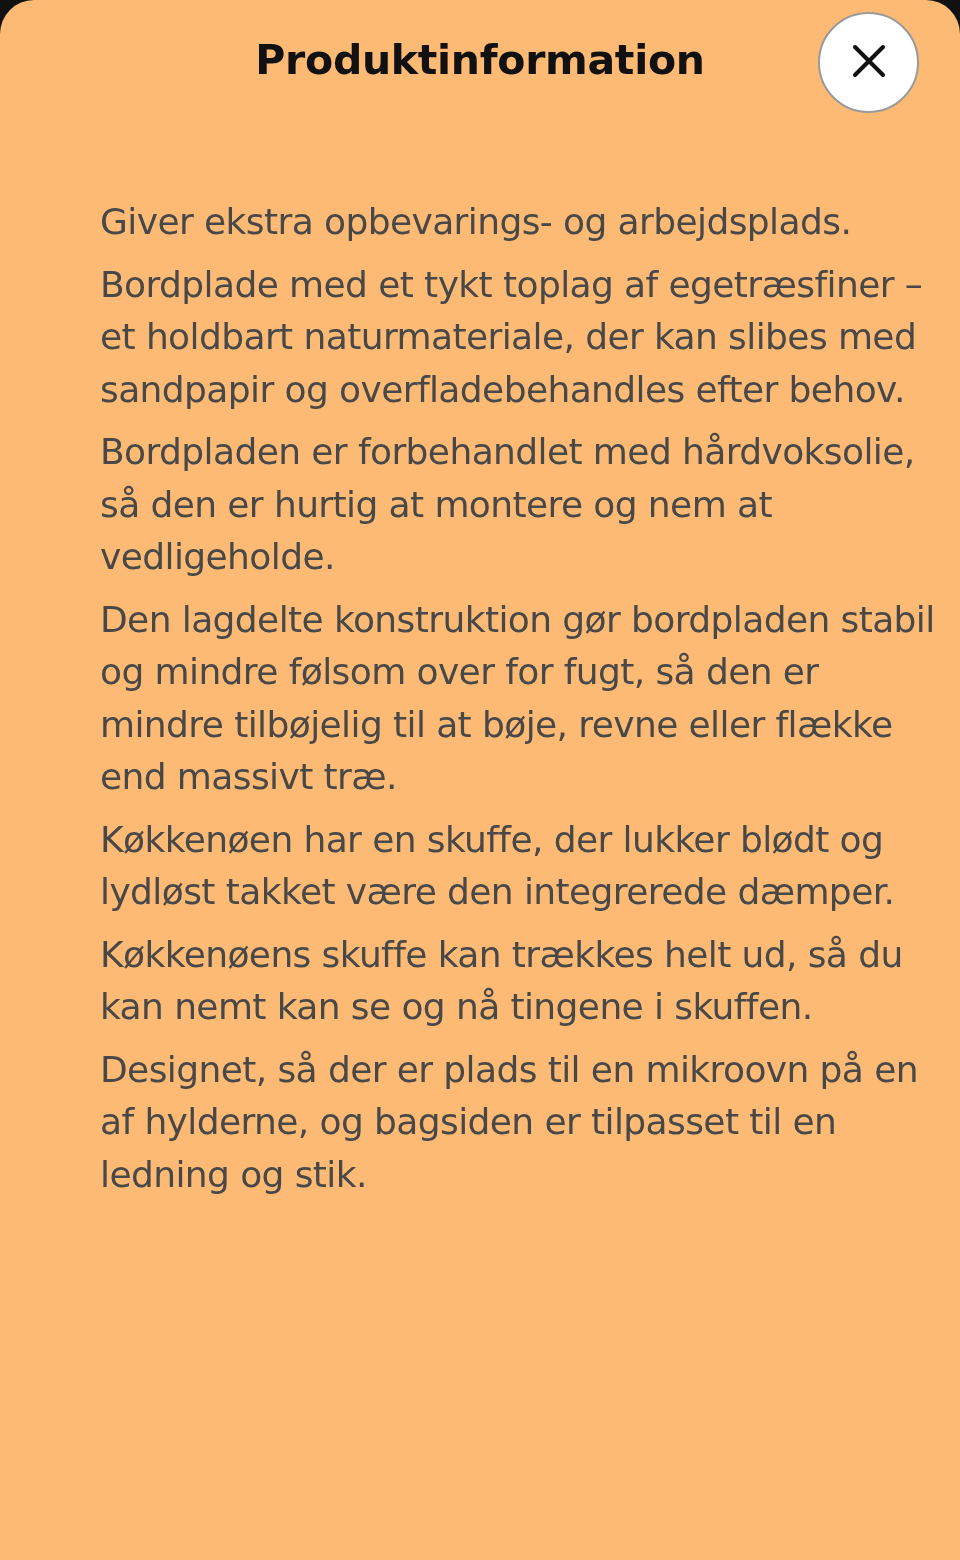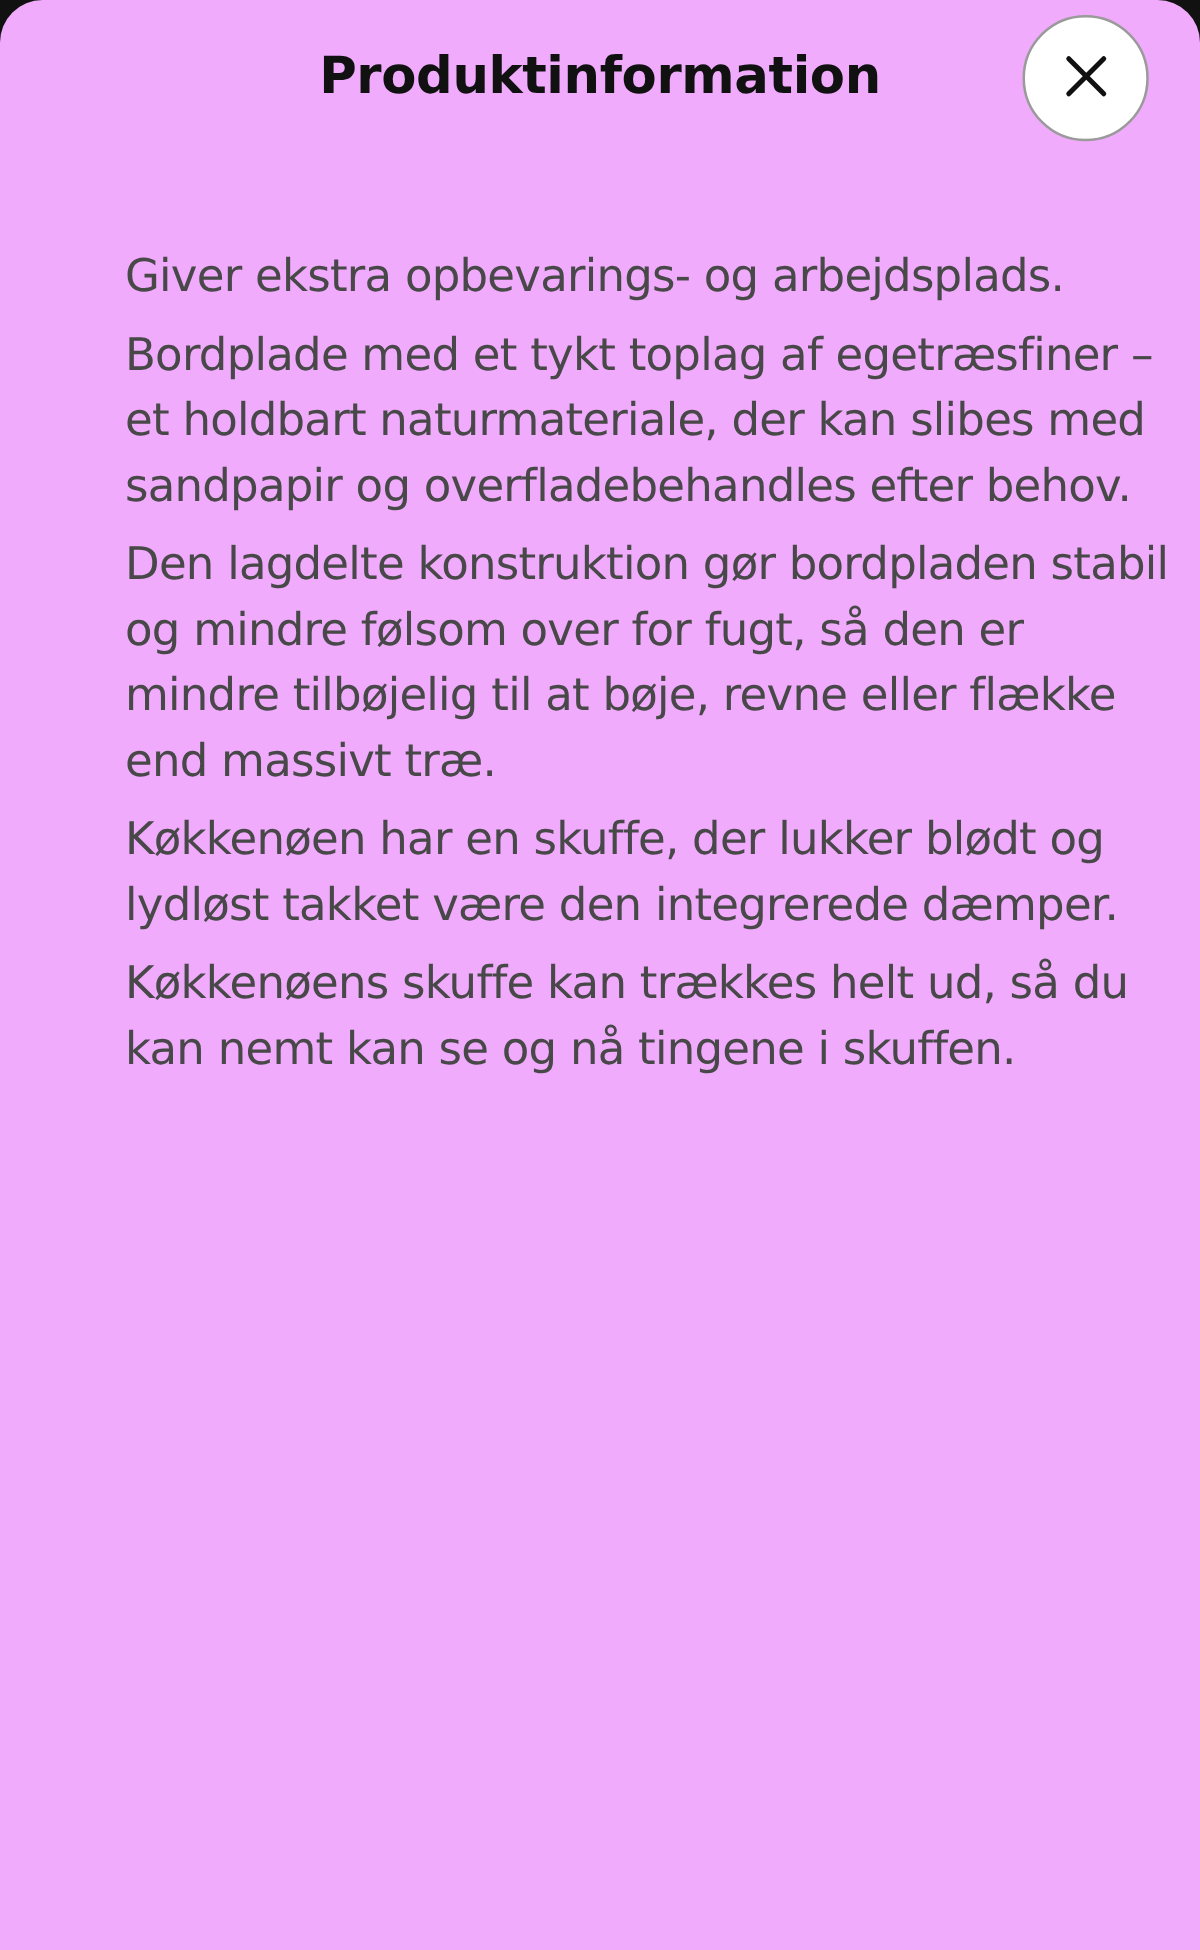--- a/index.html
+++ b/index.html
@@ -7,21 +7,21 @@
       width: 960px;
       height: 1560px;
       background: #111111;
       overflow: hidden;
     }
     .sheet {
       position: absolute;
       left: 0; top: 0;
       width: 960px;
       height: 1560px;
-      background: #f0abfc;
+      background: #fdba74;
       border-top-left-radius: 34px;
       border-top-right-radius: 34px;
     }
     .header {
       position: absolute;
       left: 0; top: 0;
       width: 960px;
       height: 130px;
     }
     .title {
@@ -76,17 +76,19 @@
           <line x1="4" y1="4" x2="32" y2="32" stroke="#111" stroke-width="4" stroke-linecap="round"></line>
           <line x1="32" y1="4" x2="4" y2="32" stroke="#111" stroke-width="4" stroke-linecap="round"></line>
         </svg>
       </span>
     </button>
   </div>
 
   <div class="content">
     <p class="para">Giver ekstra opbevarings- og arbejdsplads.</p>
     <p class="para">Bordplade med et tykt toplag af egetræsfiner – et holdbart naturmateriale, der kan slibes med sandpapir og overfladebehandles efter behov.</p>
+    <p class="para">Bordpladen er forbehandlet med hårdvoksolie, så den er hurtig at montere og nem at vedligeholde.</p>
     <p class="para">Den lagdelte konstruktion gør bordpladen stabil og mindre følsom over for fugt, så den er mindre tilbøjelig til at bøje, revne eller flække end massivt træ.</p>
     <p class="para">Køkkenøen har en skuffe, der lukker blødt og lydløst takket være den integrerede dæmper.</p>
     <p class="para">Køkkenøens skuffe kan trækkes helt ud, så du kan nemt kan se og nå tingene i skuffen.</p>
+    <p class="para">Designet, så der er plads til en mikroovn på en af hylderne, og bagsiden er tilpasset til en ledning og stik.</p>
   </div>
 </div>
 
 </body></html>

